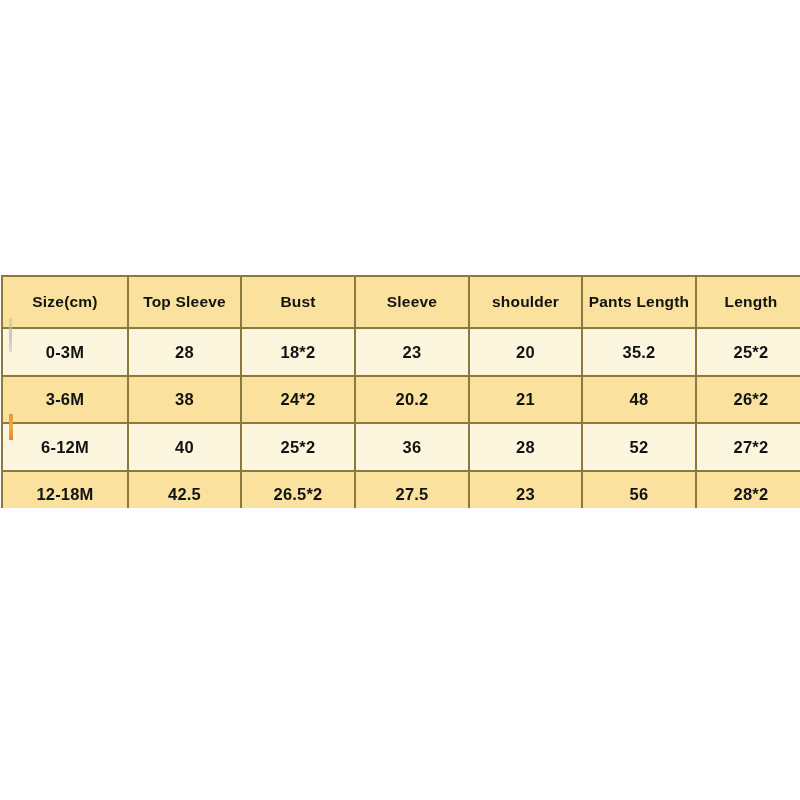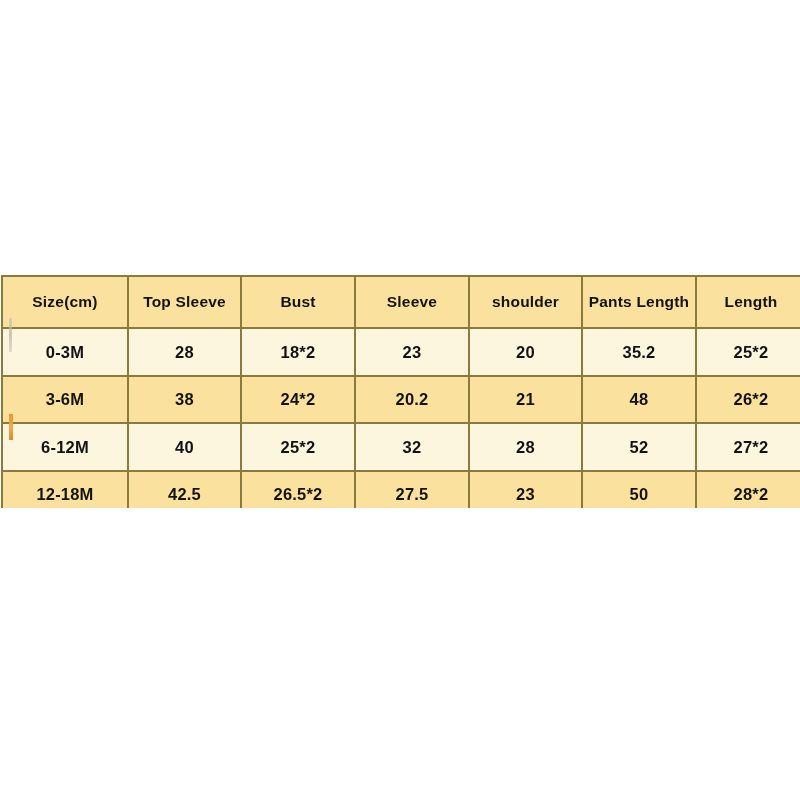--- a/index.html
+++ b/index.html
@@ -149,32 +149,32 @@
           <td>24*2</td>
           <td>20.2</td>
           <td>21</td>
           <td>48</td>
           <td>26*2</td>
         </tr>
         <tr class="row-light">
           <td>6-12M</td>
           <td>40</td>
           <td>25*2</td>
-          <td>32</td>
+          <td>36</td>
           <td>28</td>
           <td>52</td>
           <td>27*2</td>
         </tr>
         <tr class="row-dark">
           <td>12-18M</td>
           <td>42.5</td>
           <td>26.5*2</td>
           <td>27.5</td>
           <td>23</td>
-          <td>50</td>
+          <td>56</td>
           <td>28*2</td>
         </tr>
       </tbody>
     </table>
   </div>
 
   <div id="edge-artifact-2"></div>
   <div id="edge-artifact"></div>
 
 </div>

